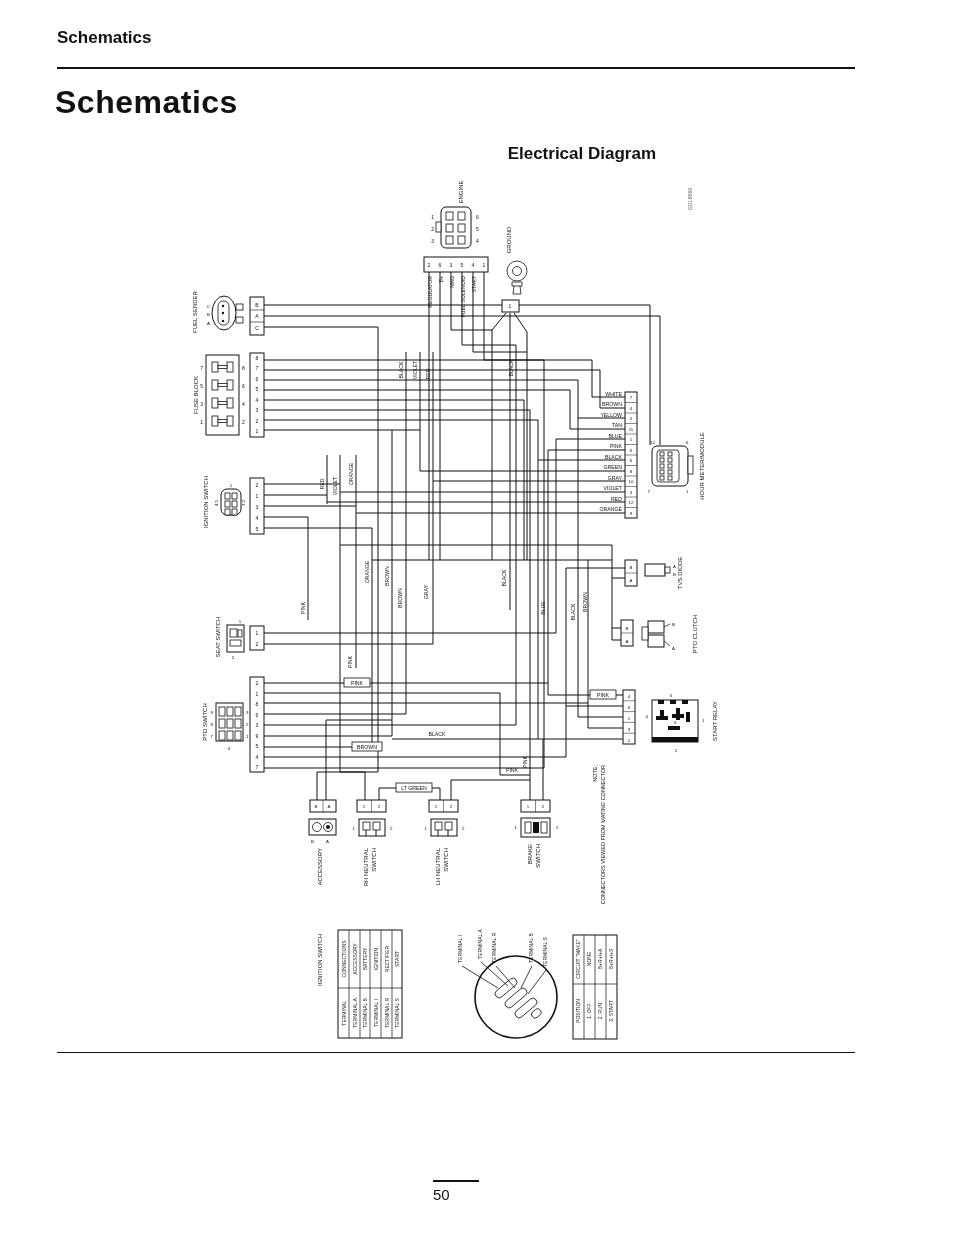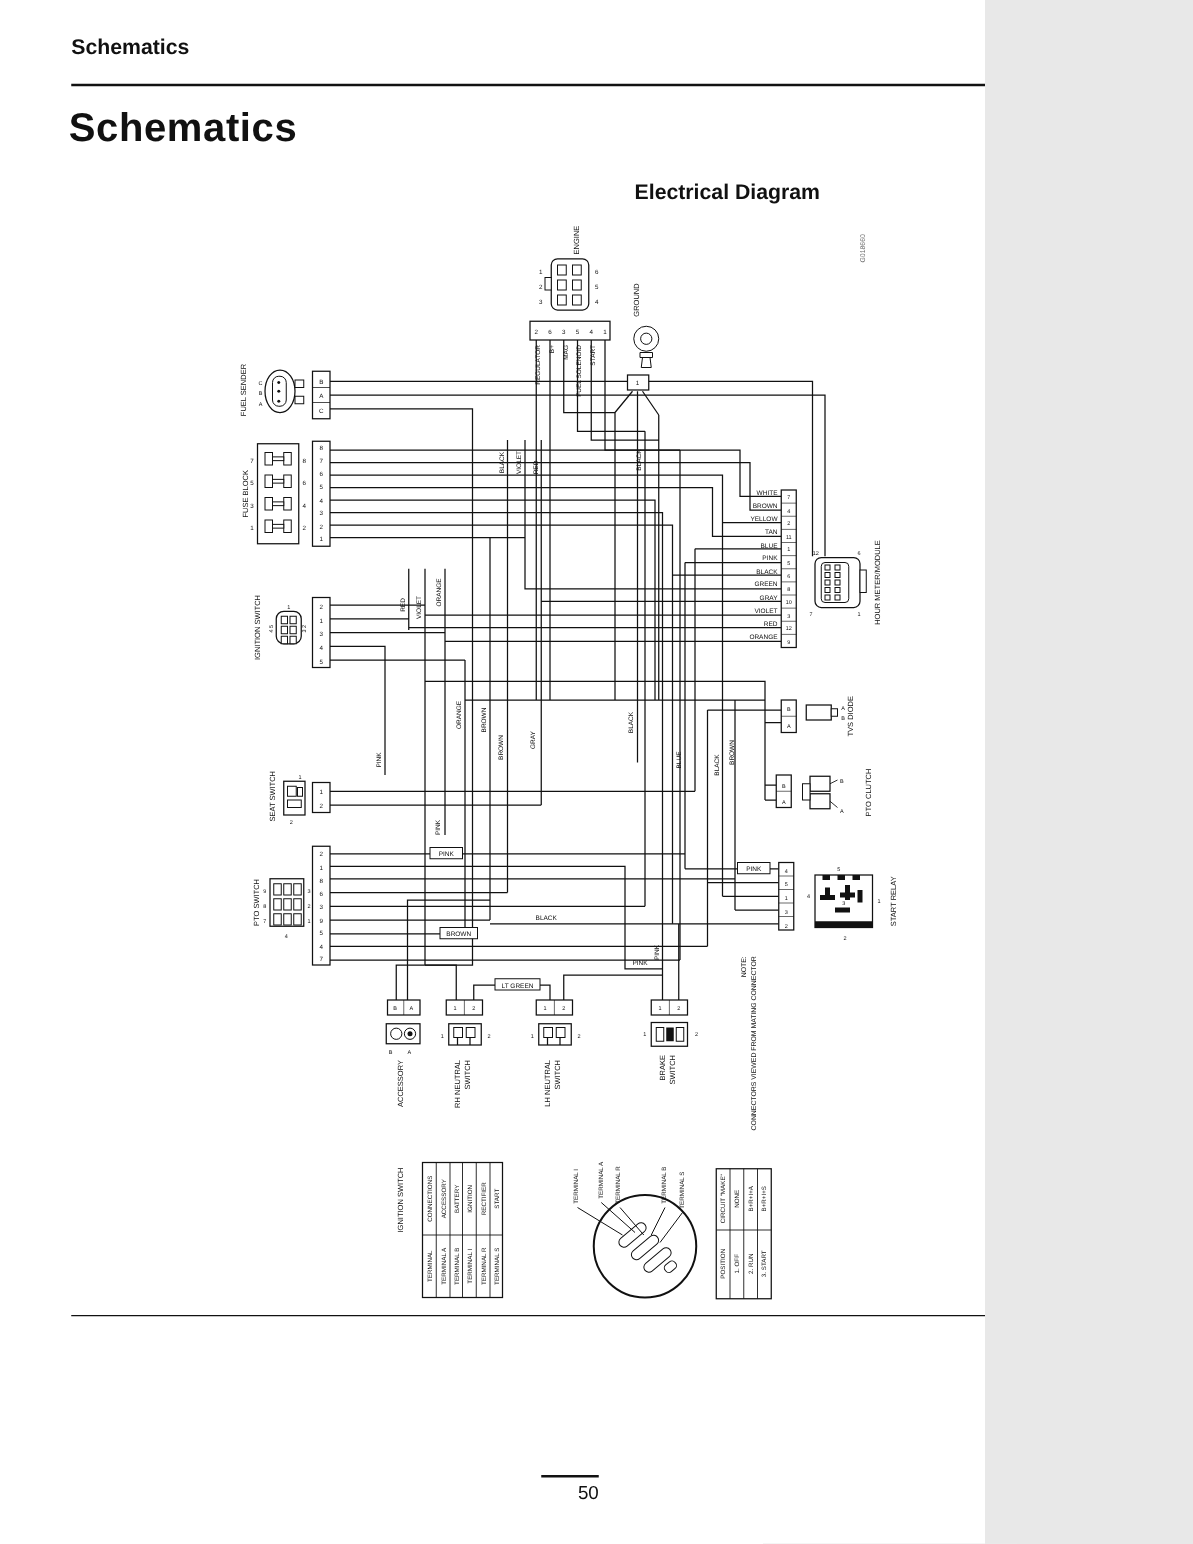--- a/index.html
+++ b/index.html
@@ -1,24 +1,24 @@
 <!DOCTYPE html>
 <html><head>
 <meta charset="utf-8">
 <style>
   html,body{margin:0;padding:0;background:#e8e8e8;}
-  #page{position:relative;width:788px;height:1235px;background:#ffffff;
+  #page{position:relative;width:954px;height:1235px;background:#ffffff;
         font-family:"Liberation Sans",sans-serif;color:#111;overflow:hidden;}
   .hdr-small{position:absolute;left:57px;top:28px;font-size:17px;font-weight:bold;}
   .hdr-rule{position:absolute;left:57px;top:67px;width:798px;height:2px;background:#111;}
   .hdr-big{position:absolute;left:55px;top:84px;font-size:32px;font-weight:bold;letter-spacing:0.5px;}
   .diag-title{position:absolute;left:256px;top:144px;width:400px;text-align:right;font-size:17px;font-weight:bold;}
   .bot-rule{position:absolute;left:57px;top:1052px;width:798px;height:1px;background:#111;}
   .foot-line{position:absolute;left:433px;top:1180px;width:46px;height:1.5px;background:#111;}
-  .foot-num{position:absolute;left:433px;top:1186px;width:46px;text-align:right;font-size:15px;}
+  .foot-num{position:absolute;left:433px;top:1186px;width:46px;text-align:left;font-size:15px;}
   svg{position:absolute;left:0;top:0;}
   svg text{font-family:"Liberation Sans",sans-serif;fill:#111;}
   .cl{font-size:6px;}
   .pn{font-size:5px;}
   .pt{font-size:4.4px;}
   .wl{font-size:5.2px;}
   .tb{font-size:5px;}
   .nt{font-size:5.5px;}
   .fig{font-size:5.5px;fill:#666;}
   .box{fill:#fff;stroke:#111;stroke-width:1;}

